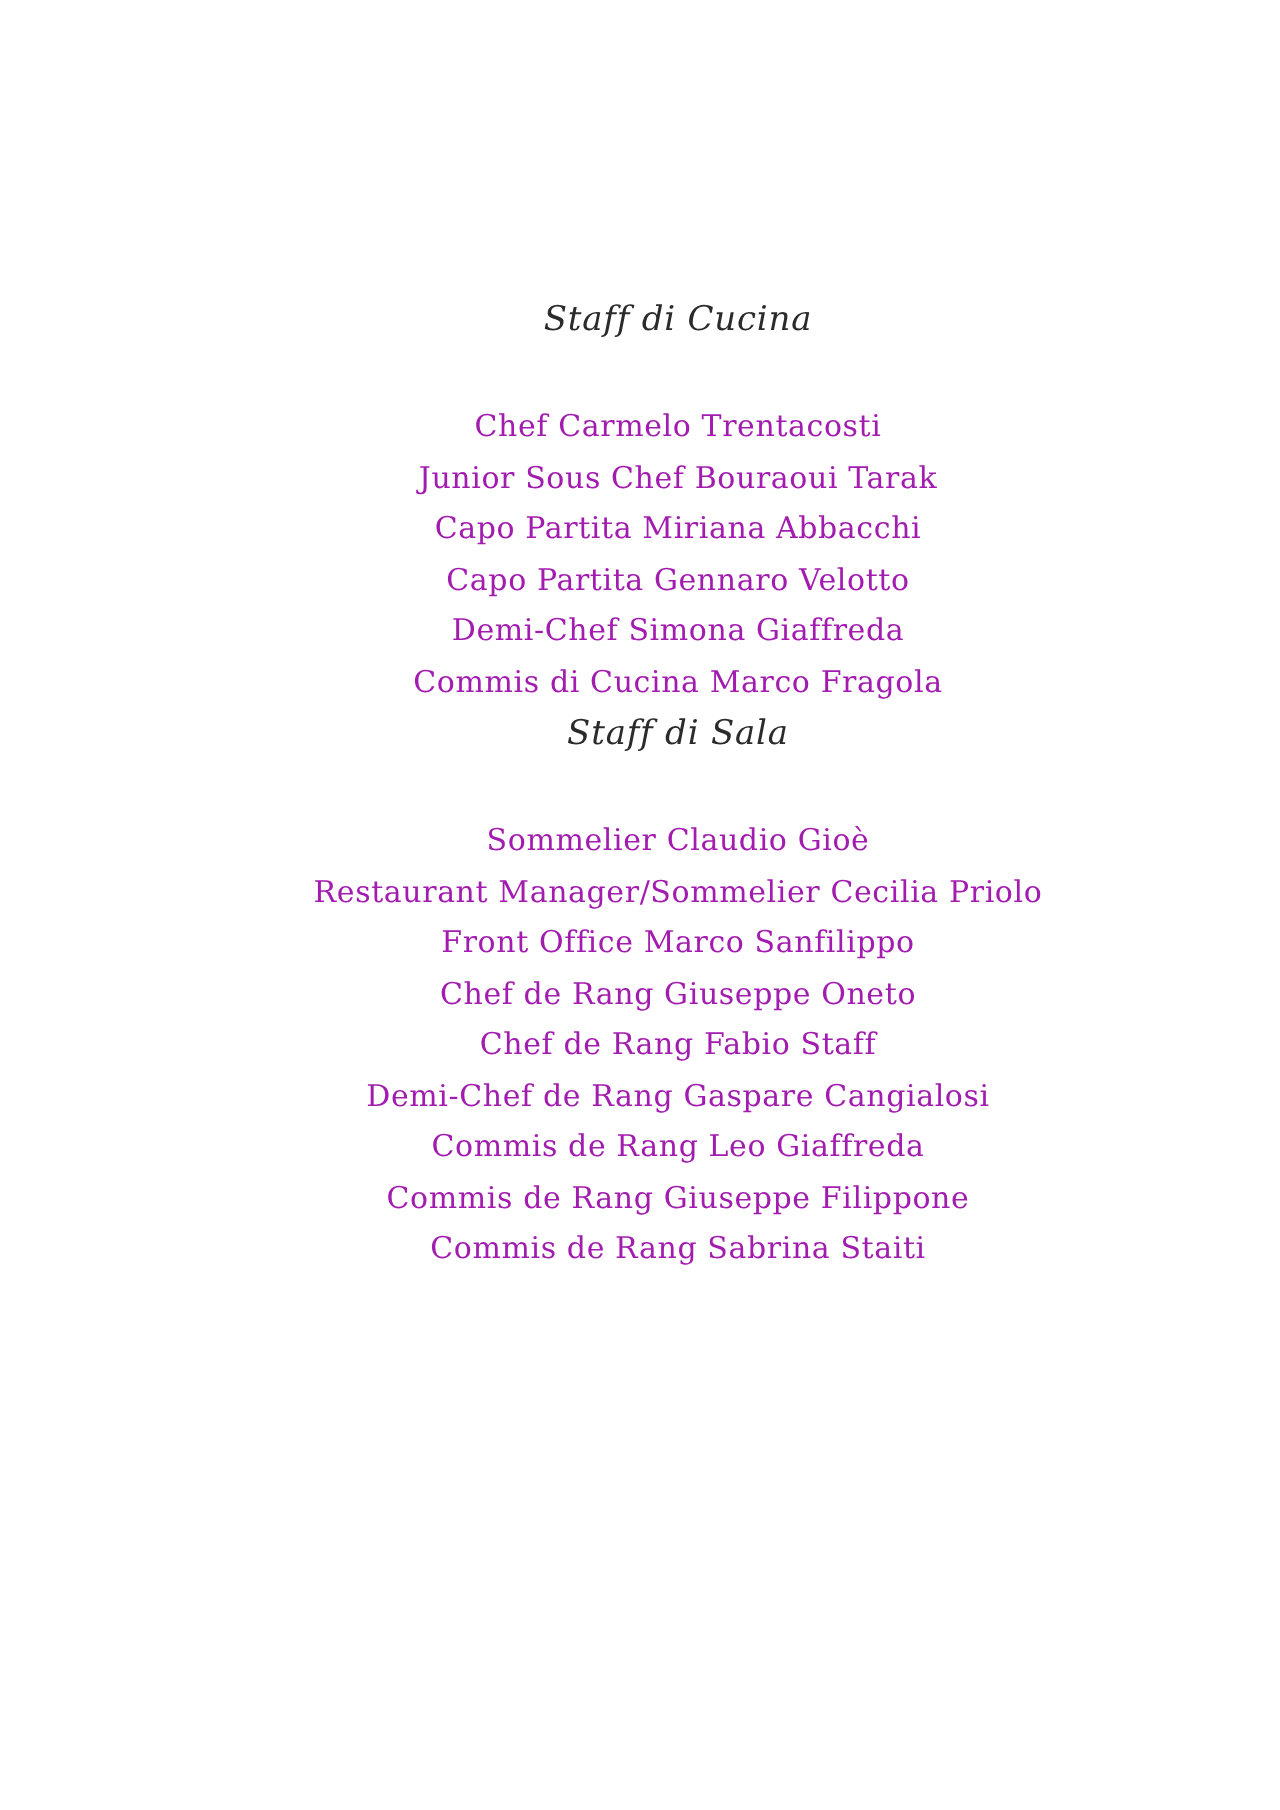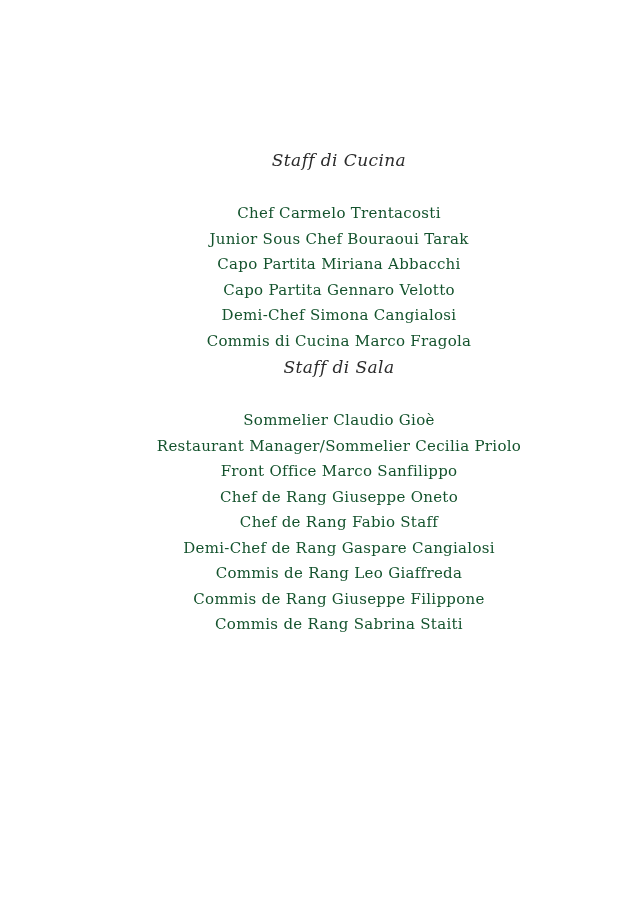--- a/index.html
+++ b/index.html
@@ -38,38 +38,38 @@
   }
   .section-title.second {
   }
   .member-list {
     margin-top: 28px;
   }
   .member-line {
     font-size: 15px;
     line-height: 25.5px;
     letter-spacing: 0.3px;
-    color: #14532d;
+    color: #a21caf;
     white-space: nowrap;
   }
 </style>
 </head>
 <body>
 
 <div class="page">
   <div class="content">
 
     <div class="section">
       <div class="section-title first">Staff di Cucina</div>
       <div class="member-list">
           <div class="member-line">Chef Carmelo Trentacosti</div>
           <div class="member-line">Junior Sous Chef Bouraoui Tarak</div>
           <div class="member-line">Capo Partita Miriana Abbacchi</div>
           <div class="member-line">Capo Partita Gennaro Velotto</div>
-          <div class="member-line">Demi-Chef Simona Cangialosi</div>
+          <div class="member-line">Demi-Chef Simona Giaffreda</div>
           <div class="member-line">Commis di Cucina Marco Fragola</div>
         </div>
     </div>
 
     <div class="section">
       <div class="section-title second">Staff di Sala</div>
       <div class="member-list">
           <div class="member-line">Sommelier Claudio Gioè</div>
           <div class="member-line">Restaurant Manager/Sommelier Cecilia Priolo</div>
           <div class="member-line">Front Office Marco Sanfilippo</div>

